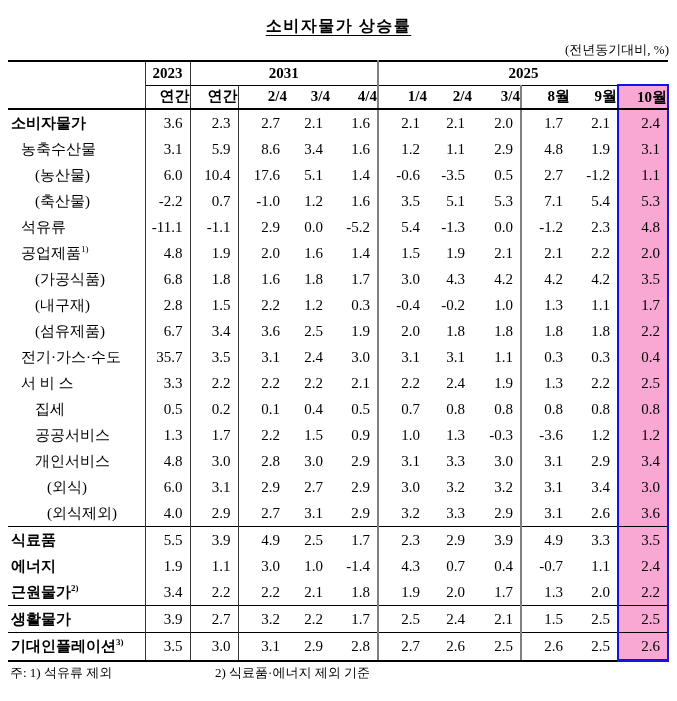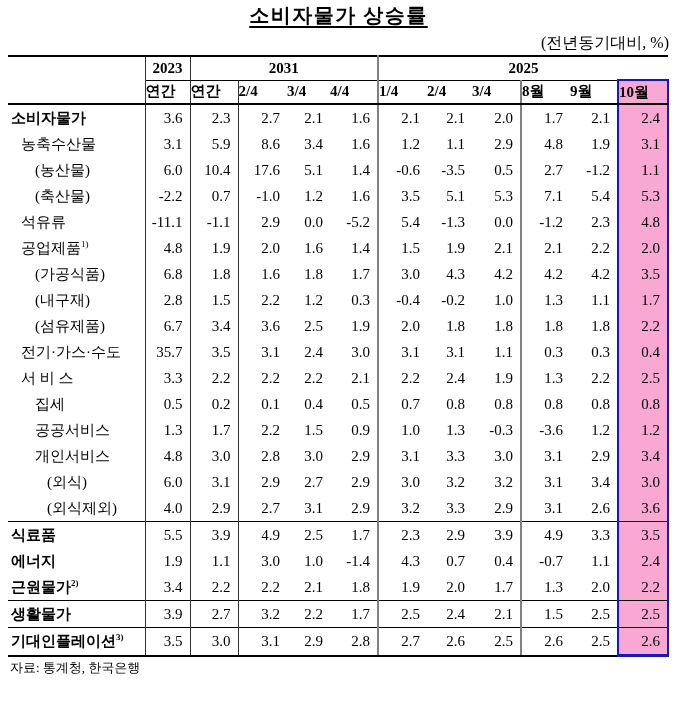--- a/index.html
+++ b/index.html
@@ -1,25 +1,25 @@
 <!DOCTYPE html>
 <html><head>
 <meta charset="utf-8">
 <style>
   html,body{margin:0;padding:0;background:#fff;}
   body{width:677px;height:701px;overflow:hidden;font-family:"Liberation Serif","DejaVu Serif",serif;color:#000;}
-  .title{margin-top:2px;text-align:center;font-size:20px;font-weight:bold;letter-spacing:1.5px;}
+  .title{margin-top:16px;text-align:center;font-size:16px;font-weight:bold;letter-spacing:1.5px;}
   .title span{text-decoration:underline;text-underline-offset:4px;}
-  .unit-note{text-align:right;font-size:16px;padding-right:8px;margin-top:4px;margin-bottom:1px;}
+  .unit-note{text-align:right;font-size:13px;padding-right:8px;margin-top:4px;margin-bottom:1px;}
   table{border-collapse:collapse;table-layout:fixed;width:660px;margin-left:8px;}
   th,td{padding:0;font-size:15px;overflow:hidden;white-space:nowrap;}
   
   th.corner{border-top:2px solid #000;border-right:1px solid #333;border-bottom:2px solid #000;}
   th.yr{border-top:2px solid #000;border-bottom:1px solid #000;font-weight:bold;text-align:center;height:22px;margin-left:40px;}
-  th.sh{border-bottom:2px solid #000;font-weight:bold;text-align:left;height:22px;}
+  th.sh{border-bottom:2px solid #000;font-weight:bold;text-align:right;height:22px;}
   
   .v1{border-right:1px solid #333;}
   .v2{border-right:2px solid #808080;}
   
   td.num{text-align:right;padding-right:7px;height:26px;}
   td.lbl{text-align:left;height:26px;}
   .b{font-weight:bold;}
   .ind0{padding-left:3px;}
   .ind1{padding-left:13px;}
   .ind2{padding-left:27px;}
@@ -372,14 +372,16 @@
         <td class="num">2.6</td>
         <td class="num v2">2.5</td>
         <td class="num">2.6</td>
         <td class="num">2.5</td>
         <td class="num hl">2.6</td>
       </tr>
     </tbody>
 </table>
 
 <div class="notes">
-  <div class="src">자료: 통계청, 한국은행</div>
+  <div>
+    <span class="n1a">주: 1) 석유류 제외</span><span>2) 식료품·에너지 제외 기준</span>
+  </div>
 </div>
 
 </body></html>

